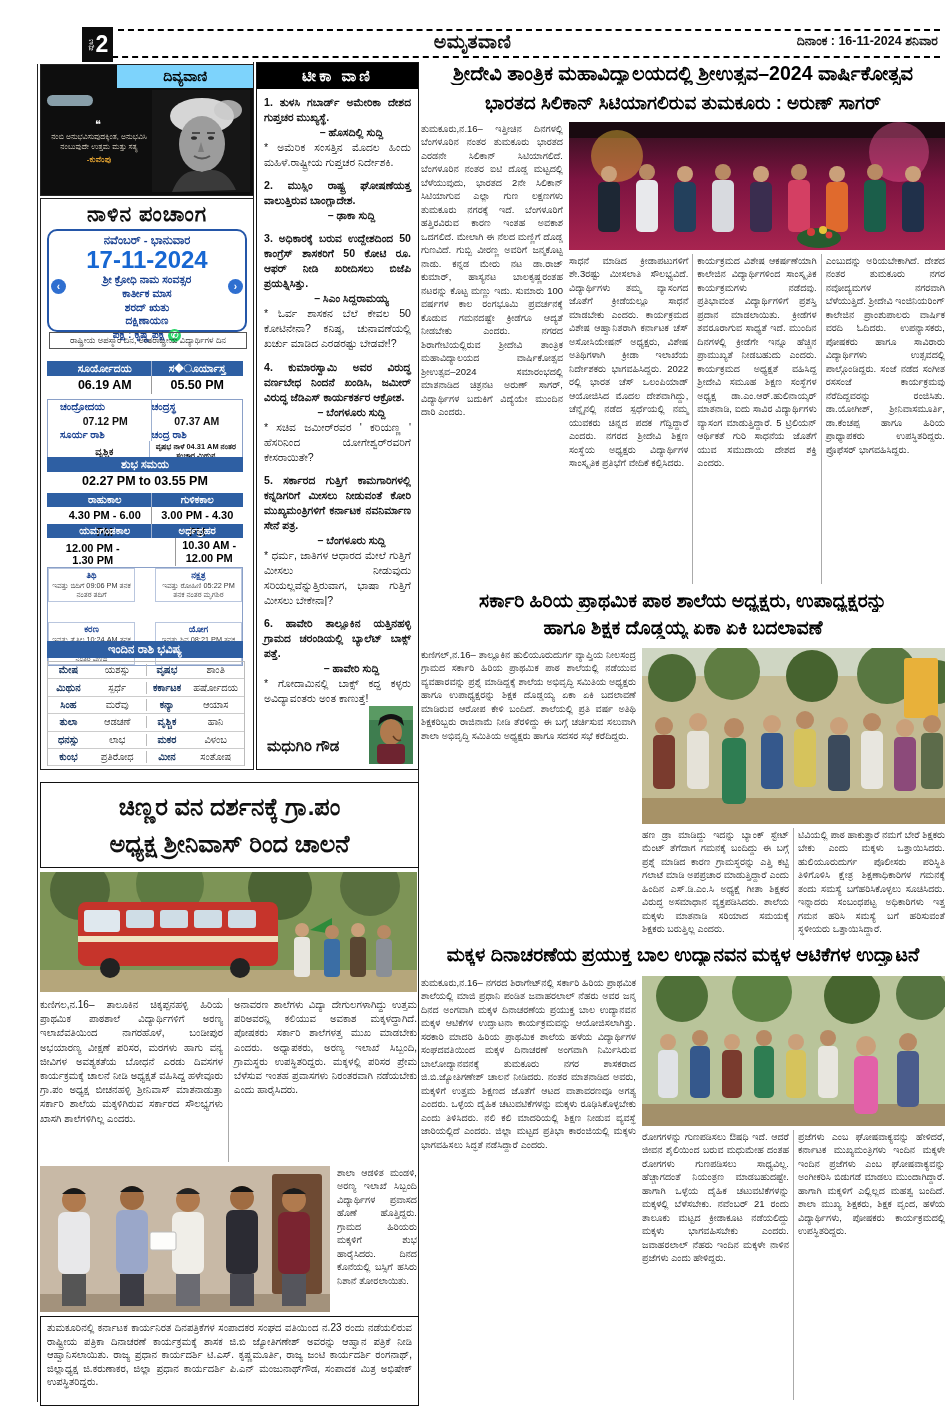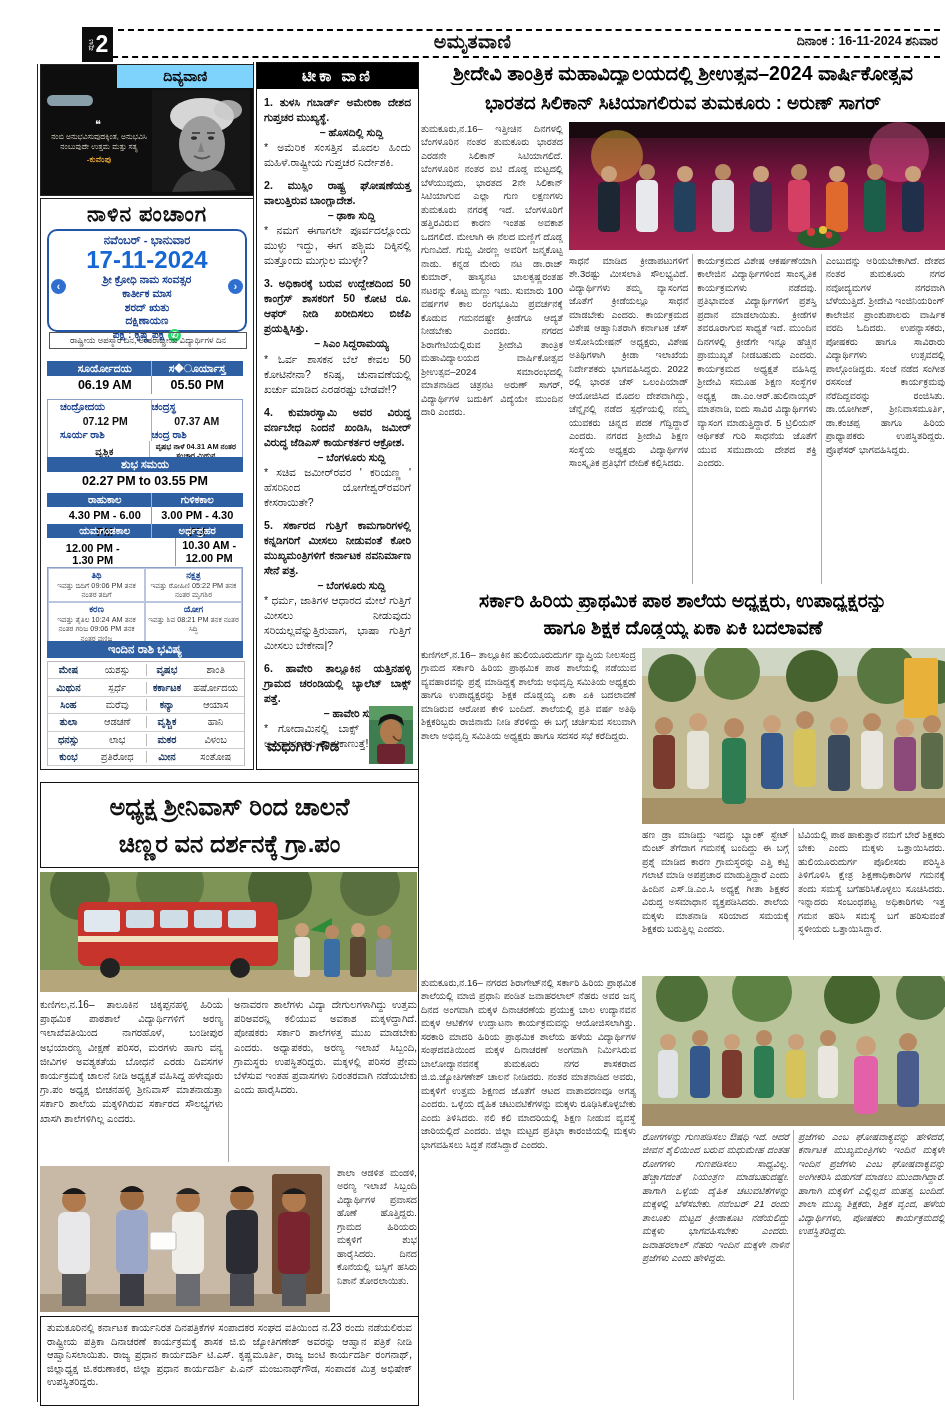--- a/index.html
+++ b/index.html
@@ -173,21 +173,21 @@
       <div class="tbl2 bluehead" style="font-size:10px;height:14px;line-height:14px;">
         <div>ಯಮಗಂಡಕಾಲ</div>
         <div class="cellsep">ಅರ್ಧಪ್ರಹರ</div>
       </div>
       <div class="tbl2 valrow" style="font-size:11px;min-height:24px;gap:48px;">
         <div style="padding-top:4px;">12.00 PM - 1.30 PM</div>
         <div style="border-left:1px solid #999;line-height:1.15;padding-top:1px;">10.30 AM - 12.00 PM</div>
       </div>
     </div>
 
-    <div class="abs qgrid" style="left:6px;top:368px;width:194px;">
+    <div class="abs qgrid" style="left:6px;top:368px;width:194px;gap:20px;">
       <div class="qcell">
         <div class="qhead">ತಿಥಿ</div>
         <div class="qtext">ಇವತ್ತು ಬಿದಿಗೆ 09:06 PM ತನಕ ನಂತರ ತದಿಗೆ</div>
       </div>
       <div class="qcell">
         <div class="qhead">ನಕ್ಷತ್ರ</div>
         <div class="qtext">ಇವತ್ತು ರೋಹಿಣಿ 05:22 PM ತನಕ ನಂತರ ಮೃಗಶಿರ</div>
       </div>
       <div class="qcell">
         <div class="qhead">ಕರಣ</div>
@@ -276,21 +276,20 @@
 
         <div class="tv-item">
           <div style="font-weight:600;">1. ತುಳಸಿ ಗಬಾರ್ಡ್ ಅಮೇರಿಕಾ ದೇಶದ ಗುಪ್ತಚರ ಮುಖ್ಯಸ್ಥೆ.</div>
           <div class="tv-src">– ಹೊಸದಿಲ್ಲಿ ಸುದ್ದಿ</div>
           <div>* ಅಮೆರಿಕ ಸಂಸತ್ತಿನ ಮೊದಲ ಹಿಂದು ಮಹಿಳೆ.ರಾಷ್ಟ್ರೀಯ ಗುಪ್ತಚರ ನಿರ್ದೇಶಕಿ.</div>
         </div>
 
         <div class="tv-item">
           <div style="font-weight:600;">2. ಮುಸ್ಲಿಂ ರಾಷ್ಟ್ರ ಘೋಷಣೆಯತ್ತ ವಾಲುತ್ತಿರುವ ಬಾಂಗ್ಲಾದೇಶ.</div>
           <div class="tv-src">– ಢಾಕಾ ಸುದ್ದಿ</div>
-          <div>* ನಮಗೆ ಈಗಾಗಲೇ ಪೂರ್ವದಲ್ಲೊಂದು ಮುಳ್ಳು ಇದ್ದು, ಈಗ ಪಶ್ಚಿಮ ದಿಕ್ಕಿನಲ್ಲಿ ಮತ್ತೊಂದು ಮುಗ್ಗುಲ ಮುಳ್ಳೇ?</div>
         </div>
 
         <div class="tv-item">
           <div style="font-weight:600;">3. ಅಧಿಕಾರಕ್ಕೆ ಬರುವ ಉದ್ದೇಶದಿಂದ 50 ಕಾಂಗ್ರೆಸ್ ಶಾಸಕರಿಗೆ 50 ಕೋಟಿ ರೂ. ಆಫರ್ ನೀಡಿ ಖರೀದಿಸಲು ಬಿಜೆಪಿ ಪ್ರಯತ್ನಿಸಿತ್ತು.</div>
           <div class="tv-src">– ಸಿಎಂ ಸಿದ್ದರಾಮಯ್ಯ</div>
           <div>* ಓರ್ವ ಶಾಸಕನ ಬೆಲೆ ಕೇವಲ 50 ಕೋಟಿನೇನಾ? ಕನಿಷ್ಠ, ಚುನಾವಣೆಯಲ್ಲಿ ಖರ್ಚು ಮಾಡಿದ ಎರಡರಷ್ಟು ಬೇಡವೇ!?</div>
         </div>
 
         <div class="tv-item">
           <div style="font-weight:600;">4. ಕುಮಾರಸ್ವಾಮಿ ಅವರ ವಿರುದ್ಧ ವರ್ಣಬೇಧ ನಿಂದನೆ ಖಂಡಿಸಿ, ಜಮೀರ್ ವಿರುದ್ಧ ಜೆಡಿಎಸ್ ಕಾರ್ಯಕರ್ತರ ಆಕ್ರೋಶ.</div>
@@ -407,23 +406,24 @@
             <rect x="279" y="85" width="22" height="56" rx="5" fill="#5c6b4a"></rect>
         </g>
       </svg>
       <div class="colset" style="margin-top:4px;height:112px;">
         <div class="body-text" style="flex:1;height:112px;border-right:1px solid #aaa;padding-right:4px;">ಹಣ ಡ್ರಾ ಮಾಡಿದ್ದು ಇದನ್ನು ಬ್ಯಾಂಕ್ ಸ್ಟೇಟ್ ಮೆಂಟ್ ತೆಗೆದಾಗ ಗಮನಕ್ಕೆ ಬಂದಿದ್ದು ಈ ಬಗ್ಗೆ ಪ್ರಶ್ನೆ ಮಾಡಿದ ಕಾರಣ ಗ್ರಾಮಸ್ಥರನ್ನು ಎತ್ತಿ ಕಟ್ಟಿ ಗಲಾಟೆ ಮಾಡಿ ಅಪಪ್ರಚಾರ ಮಾಡುತ್ತಿದ್ದಾರೆ ಎಂದು ಹಿಂದಿನ ಎಸ್.ಡಿ.ಎಂ.ಸಿ ಅಧ್ಯಕ್ಷೆ ಗೀತಾ ಶಿಕ್ಷಕರ ವಿರುದ್ಧ ಅಸಮಾಧಾನ ವ್ಯಕ್ತಪಡಿಸಿದರು. ಶಾಲೆಯ ಮಕ್ಕಳು ಮಾತನಾಡಿ ಸರಿಯಾದ ಸಮಯಕ್ಕೆ ಶಿಕ್ಷಕರು ಬರುತ್ತಿಲ್ಲ ಎಂದರು.</div>
         <div class="body-text" style="flex:1;height:112px;padding-left:4px;">ಟಿವಿಯಲ್ಲಿ ಪಾಠ ಹಾಕುತ್ತಾರೆ ನಮಗೆ ಬೇರೆ ಶಿಕ್ಷಕರು ಬೇಕು ಎಂದು ಮಕ್ಕಳು ಒತ್ತಾಯಿಸಿದರು. ಹುಲಿಯೂರುದುರ್ಗ ಪೊಲೀಸರು ಪರಿಸ್ಥಿತಿ ತಿಳಿಗೊಳಿಸಿ ಕ್ಷೇತ್ರ ಶಿಕ್ಷಣಾಧಿಕಾರಿಗಳ ಗಮನಕ್ಕೆ ತಂದು ಸಮಸ್ಯೆ ಬಗೆಹರಿಸಿಕೊಳ್ಳಲು ಸೂಚಿಸಿದರು. ಇನ್ನಾದರು ಸಂಬಂಧಪಟ್ಟ ಅಧಿಕಾರಿಗಳು ಇತ್ತ ಗಮನ ಹರಿಸಿ ಸಮಸ್ಯೆ ಬಗೆ ಹರಿಸುವಂತೆ ಸ್ಥಳೀಯರು ಒತ್ತಾಯಿಸಿದ್ದಾರೆ.</div>
       </div>
     </div>
   </div>
 
+  <div class="abs head-xl" style="left:421px;top:944px;width:524px;font-size:19px;">ಮಕ್ಕಳ ದಿನಾಚರಣೆಯ ಪ್ರಯುಕ್ತ ಬಾಲ ಉದ್ಯಾನವನ ಮಕ್ಕಳ ಆಟಿಕೆಗಳ ಉದ್ಘಾಟನೆ</div>
   <div class="abs colset" style="left:421px;top:976px;width:524px;height:428px;">
     <div class="body-text" style="width:215px;height:428px;margin-right:6px;">ತುಮಕೂರು,ನ.16– ನಗರದ ಶಿರಾಗೇಟ್‌ನಲ್ಲಿ ಸರ್ಕಾರಿ ಹಿರಿಯ ಪ್ರಾಥಮಿಕ ಶಾಲೆಯಲ್ಲಿ ಮಾಜಿ ಪ್ರಧಾನಿ ಪಂಡಿತ ಜವಾಹರಲಾಲ್ ನೆಹರು ಅವರ ಜನ್ಮ ದಿನದ ಅಂಗವಾಗಿ ಮಕ್ಕಳ ದಿನಾಚರಣೆಯ ಪ್ರಯುಕ್ತ ಬಾಲ ಉದ್ಯಾನವನ ಮಕ್ಕಳ ಆಟಿಕೆಗಳ ಉದ್ಘಾಟನಾ ಕಾರ್ಯಕ್ರಮವನ್ನು ಆಯೋಜಿಸಲಾಗಿತ್ತು. ಸರಕಾರಿ ಮಾದರಿ ಹಿರಿಯ ಪ್ರಾಥಮಿಕ ಶಾಲೆಯ ಹಳೆಯ ವಿದ್ಯಾರ್ಥಿಗಳ ಸಂಘದವತಿಯಿಂದ ಮಕ್ಕಳ ದಿನಾಚರಣೆ ಅಂಗವಾಗಿ ನಿರ್ಮಿಸಿರುವ ಬಾಲೋದ್ಯಾನವನಕ್ಕೆ ತುಮಕೂರು ನಗರ ಶಾಸಕರಾದ ಜಿ.ಬಿ.ಜ್ಯೋತಿಗಣೇಶ್ ಚಾಲನೆ ನೀಡಿದರು. ನಂತರ ಮಾತನಾಡಿದ ಅವರು, ಮಕ್ಕಳಿಗೆ ಉತ್ತಮ ಶಿಕ್ಷಣದ ಜೊತೆಗೆ ಆಟದ ವಾತಾವರಣವೂ ಅಗತ್ಯ ಎಂದರು. ಒಳ್ಳೆಯ ದೈಹಿಕ ಚಟುವಟಿಕೆಗಳನ್ನು ಮಕ್ಕಳು ರೂಢಿಸಿಕೊಳ್ಳಬೇಕು ಎಂದು ತಿಳಿಸಿದರು. ನಲಿ ಕಲಿ ಮಾದರಿಯಲ್ಲಿ ಶಿಕ್ಷಣ ನೀಡುವ ವ್ಯವಸ್ಥೆ ಜಾರಿಯಲ್ಲಿದೆ ಎಂದರು. ಜಿಲ್ಲಾ ಮಟ್ಟದ ಪ್ರತಿಭಾ ಕಾರಂಜಿಯಲ್ಲಿ ಮಕ್ಕಳು ಭಾಗವಹಿಸಲು ಸಿದ್ಧತೆ ನಡೆಸಿದ್ದಾರೆ ಎಂದರು.</div>
-    <div style="width:303px;font-style:italic;">
+    <div style="width:303px;">
       <svg class="photo" width="303" height="150" viewBox="0 0 303 150">
         <rect width="303" height="150" fill="#b9c49a"></rect>
         <circle cx="40" cy="20" r="26" fill="#4f7038"></circle>
           <circle cx="120" cy="16" r="30" fill="#5d8243"></circle>
         <circle cx="210" cy="20" r="28" fill="#47652f"></circle>
           <circle cx="280" cy="18" r="26" fill="#567441"></circle>
         <rect x="0" y="128" width="303" height="22" fill="#a3906a"></rect>
         <g>
           <circle cx="26" cy="66" r="8" fill="#caa07a"></circle>
             <rect x="16" y="74" width="20" height="48" rx="5" fill="#e0e2e6"></rect>
@@ -444,22 +444,22 @@
         </g>
       </svg>
       <div class="colset" style="margin-top:4px;height:270px;">
         <div class="body-text" style="flex:1;height:270px;border-right:1px solid #aaa;padding-right:4px;">ರೋಗಗಳನ್ನು ಗುಣಪಡಿಸಲು ಔಷಧಿ ಇದೆ. ಆದರೆ ಜೀವನ ಶೈಲಿಯಿಂದ ಬರುವ ಮಧುಮೇಹ ದಂತಹ ರೋಗಗಳು ಗುಣಪಡಿಸಲು ಸಾಧ್ಯವಿಲ್ಲ. ಹೆಚ್ಚಾಗದಂತೆ ನಿಯಂತ್ರಣ ಮಾಡಬಹುದಷ್ಟೇ. ಹಾಗಾಗಿ ಒಳ್ಳೆಯ ದೈಹಿಕ ಚಟುವಟಿಕೆಗಳನ್ನು ಮಕ್ಕಳಲ್ಲಿ ಬೆಳೆಸಬೇಕು. ನವೆಂಬರ್ 21 ರಂದು ತಾಲೂಕು ಮಟ್ಟದ ಕ್ರೀಡಾಕೂಟ ನಡೆಯಲಿದ್ದು ಮಕ್ಕಳು ಭಾಗವಹಿಸಬೇಕು ಎಂದರು. ಜವಾಹರಲಾಲ್ ನೆಹರು ಇಂದಿನ ಮಕ್ಕಳೇ ನಾಳಿನ ಪ್ರಜೆಗಳು ಎಂದು ಹೇಳಿದ್ದರು.</div>
         <div class="body-text" style="flex:1;height:270px;padding-left:4px;">ಪ್ರಜೆಗಳು ಎಂಬ ಘೋಷವಾಕ್ಯವನ್ನು ಹೇಳಿದರೆ, ಕರ್ನಾಟಕ ಮುಖ್ಯಮಂತ್ರಿಗಳು ಇಂದಿನ ಮಕ್ಕಳೇ ಇಂದಿನ ಪ್ರಜೆಗಳು ಎಂಬ ಘೋಷವಾಕ್ಯವನ್ನು ಅಂಗೀಕರಿಸಿ ಬಿಡುಗಡೆ ಮಾಡಲು ಮುಂದಾಗಿದ್ದಾರೆ. ಹಾಗಾಗಿ ಮಕ್ಕಳಿಗೆ ಎಲ್ಲಿಲ್ಲದ ಮಹತ್ವ ಬಂದಿದೆ. ಶಾಲಾ ಮುಖ್ಯ ಶಿಕ್ಷಕರು, ಶಿಕ್ಷಕ ವೃಂದ, ಹಳೆಯ ವಿದ್ಯಾರ್ಥಿಗಳು, ಪೋಷಕರು ಕಾರ್ಯಕ್ರಮದಲ್ಲಿ ಉಪಸ್ಥಿತರಿದ್ದರು.</div>
       </div>
     </div>
   </div>
 
   <div class="abs a4-headbox" style="left:40px;top:782px;width:377px;height:84px;">
+    <div>ಚಿಣ್ಣರ ವನ ದರ್ಶನಕ್ಕೆ ಗ್ರಾ.ಪಂ</div>
     <div>ಅಧ್ಯಕ್ಷ ಶ್ರೀನಿವಾಸ್ ರಿಂದ ಚಾಲನೆ</div>
-    <div>ಚಿಣ್ಣರ ವನ ದರ್ಶನಕ್ಕೆ ಗ್ರಾ.ಪಂ</div>
   </div>
   <svg class="abs photo" style="left:40px;top:872px;" width="377" height="120" viewBox="0 0 377 120">
     <rect width="377" height="120" fill="#7d9456"></rect>
     <circle cx="40" cy="18" r="30" fill="#52693a"></circle>
       <circle cx="130" cy="12" r="34" fill="#5e7a42"></circle>
     <circle cx="240" cy="16" r="32" fill="#4c6334"></circle>
       <circle cx="330" cy="14" r="30" fill="#596f3f"></circle>
     <rect x="0" y="98" width="377" height="22" fill="#b5a67b"></rect>
     <rect x="38" y="30" width="200" height="64" rx="8" fill="#c6342b"></rect>
     <rect x="44" y="38" width="36" height="22" rx="3" fill="#dfe8ee"></rect>

